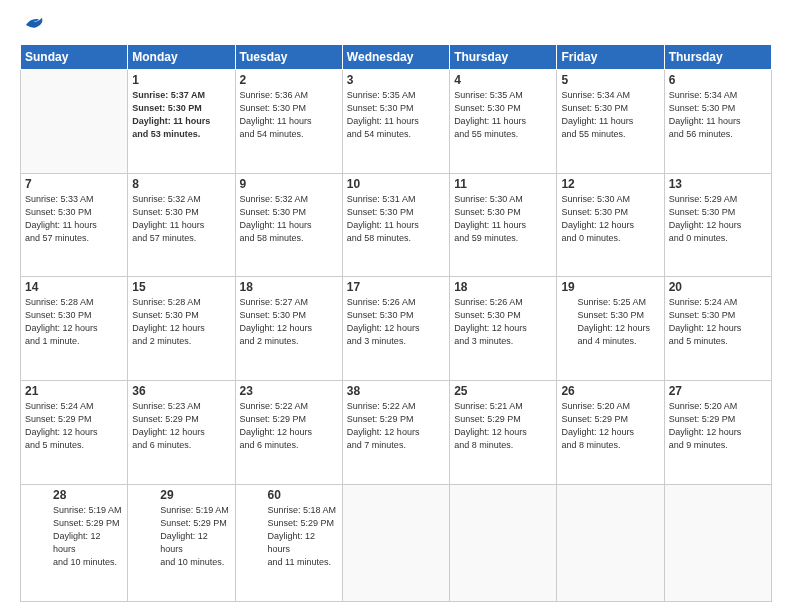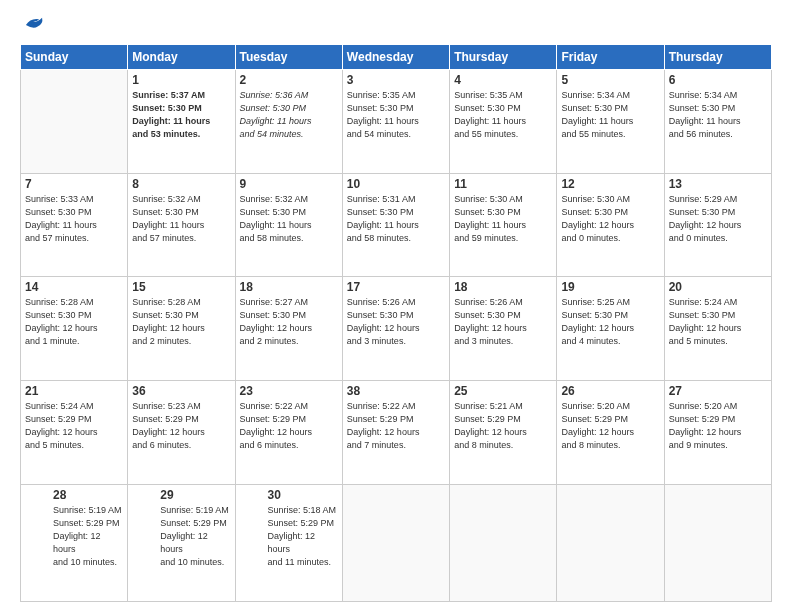--- a/index.html
+++ b/index.html
@@ -132,21 +132,21 @@
           <td class="empty"></td>
           <td>
             <div class="day-num">1</div>
             <div class="day-info" style="white-space: pre-line; font-weight: bold;">Sunrise: 5:37 AM
 Sunset: 5:30 PM
 Daylight: 11 hours
 and 53 minutes.</div>
           </td>
           <td>
             <div class="day-num">2</div>
-            <div class="day-info" style="white-space: pre-line; font-style: italic;">Sunrise: 5:36 AM
+            <div class="day-info" style="white-space: pre-line;">Sunrise: 5:36 AM
 Sunset: 5:30 PM
 Daylight: 11 hours
 and 54 minutes.</div>
           </td>
           <td>
             <div class="day-num">3</div>
             <div class="day-info" style="white-space: pre-line;">Sunrise: 5:35 AM
 Sunset: 5:30 PM
 Daylight: 11 hours
 and 54 minutes.</div>
@@ -255,21 +255,21 @@
           </td>
           <td>
             <div class="day-num">18</div>
             <div class="day-info" style="white-space: pre-line;">Sunrise: 5:26 AM
 Sunset: 5:30 PM
 Daylight: 12 hours
 and 3 minutes.</div>
           </td>
           <td>
             <div class="day-num">19</div>
-            <div class="day-info" style="white-space: pre-line;">Sunrise: 5:25 AM
+            <div class="day-info" style="white-space: pre-line; margin-left: 16px;">Sunrise: 5:25 AM
 Sunset: 5:30 PM
 Daylight: 12 hours
 and 4 minutes.</div>
           </td>
           <td>
             <div class="day-num">20</div>
             <div class="day-info" style="white-space: pre-line;">Sunrise: 5:24 AM
 Sunset: 5:30 PM
 Daylight: 12 hours
 and 5 minutes.</div>
@@ -335,21 +335,21 @@
 and 10 minutes.</div>
           </td>
           <td>
             <div class="day-num">29</div>
             <div class="day-info" style="white-space: pre-line;">Sunrise: 5:19 AM
 Sunset: 5:29 PM
 Daylight: 12 hours
 and 10 minutes.</div>
           </td>
           <td>
-            <div class="day-num">30</div>
+            <div class="day-num">60</div>
             <div class="day-info" style="white-space: pre-line;">Sunrise: 5:18 AM
 Sunset: 5:29 PM
 Daylight: 12 hours
 and 11 minutes.</div>
           </td>
           <td class="empty"></td>
           <td class="empty"></td>
           <td class="empty"></td>
           <td class="empty"></td>
         </tr>

